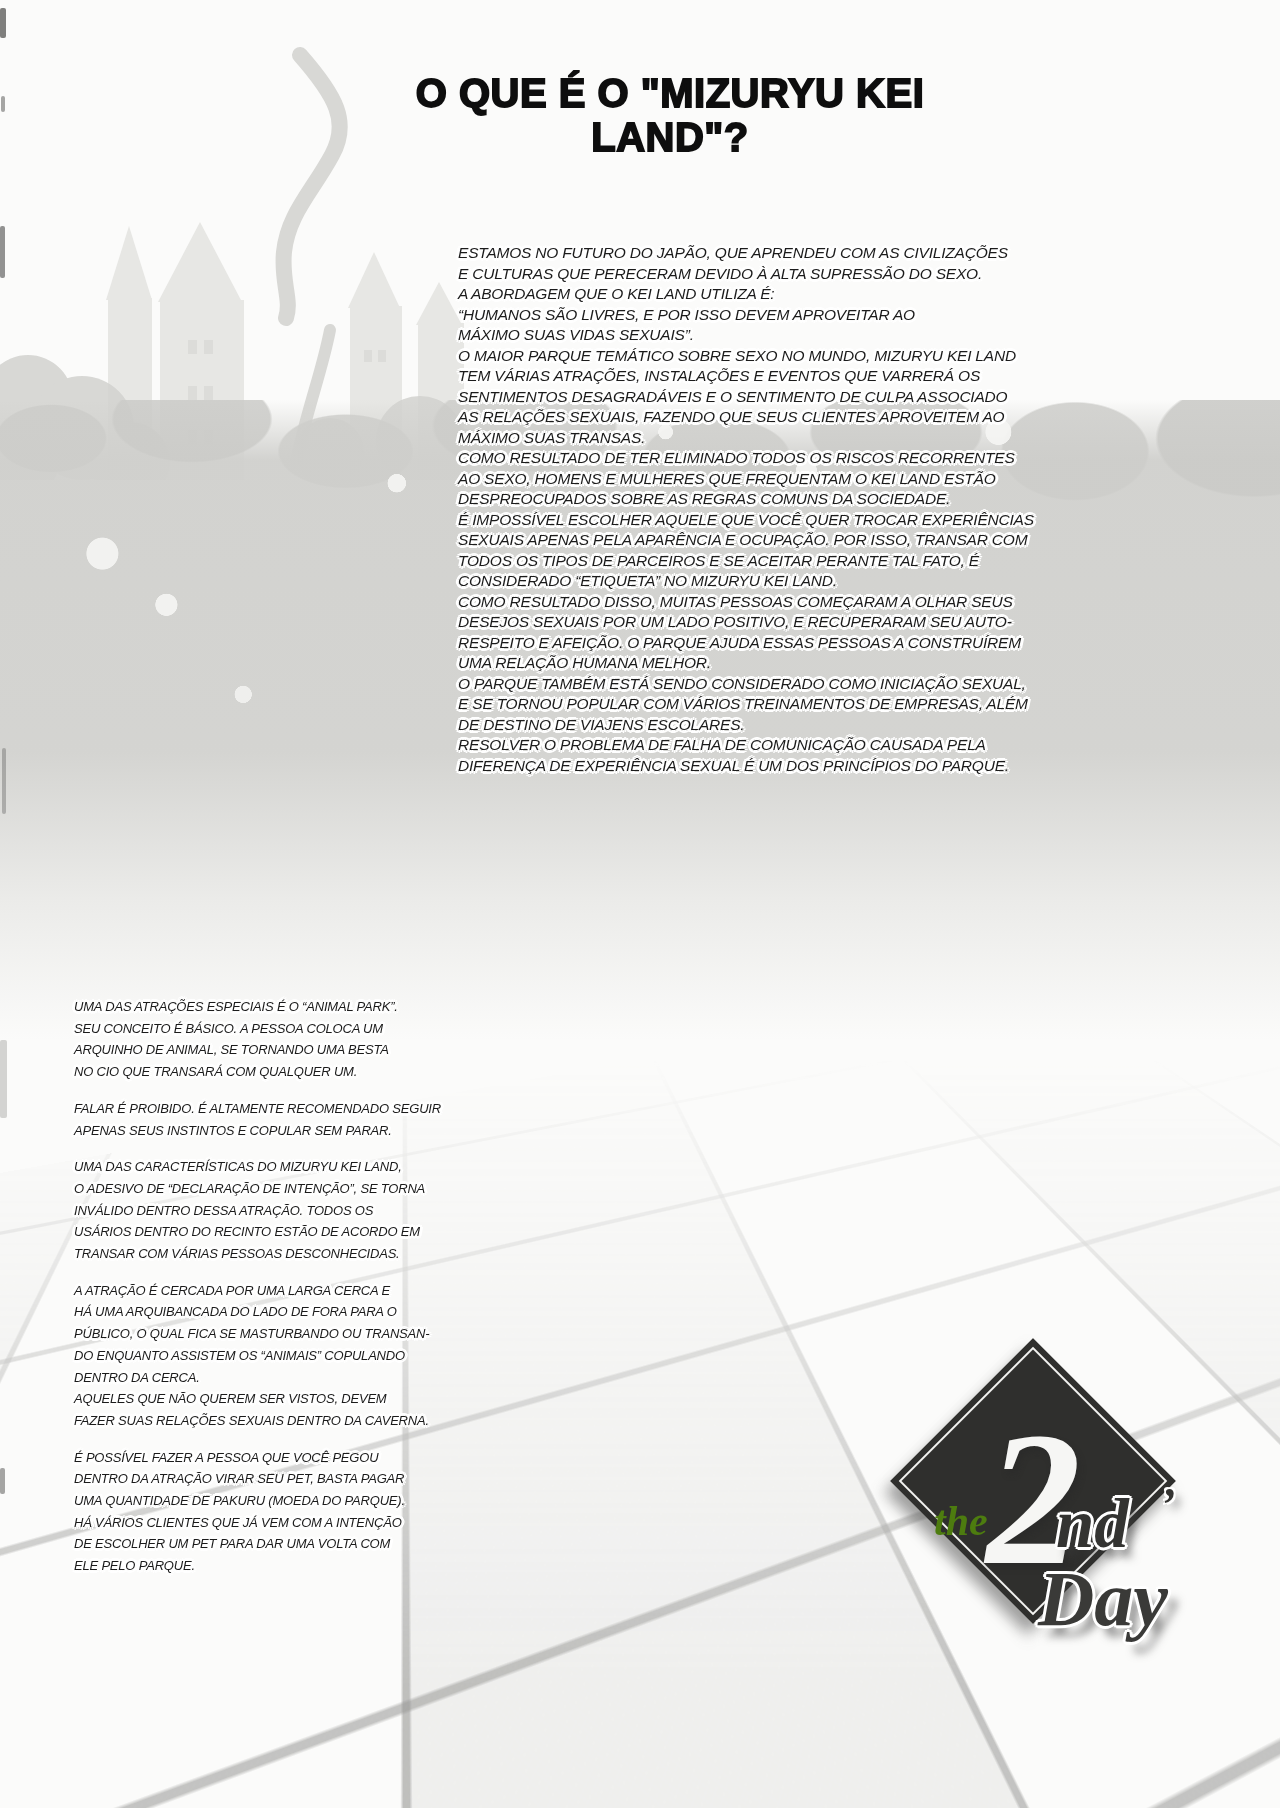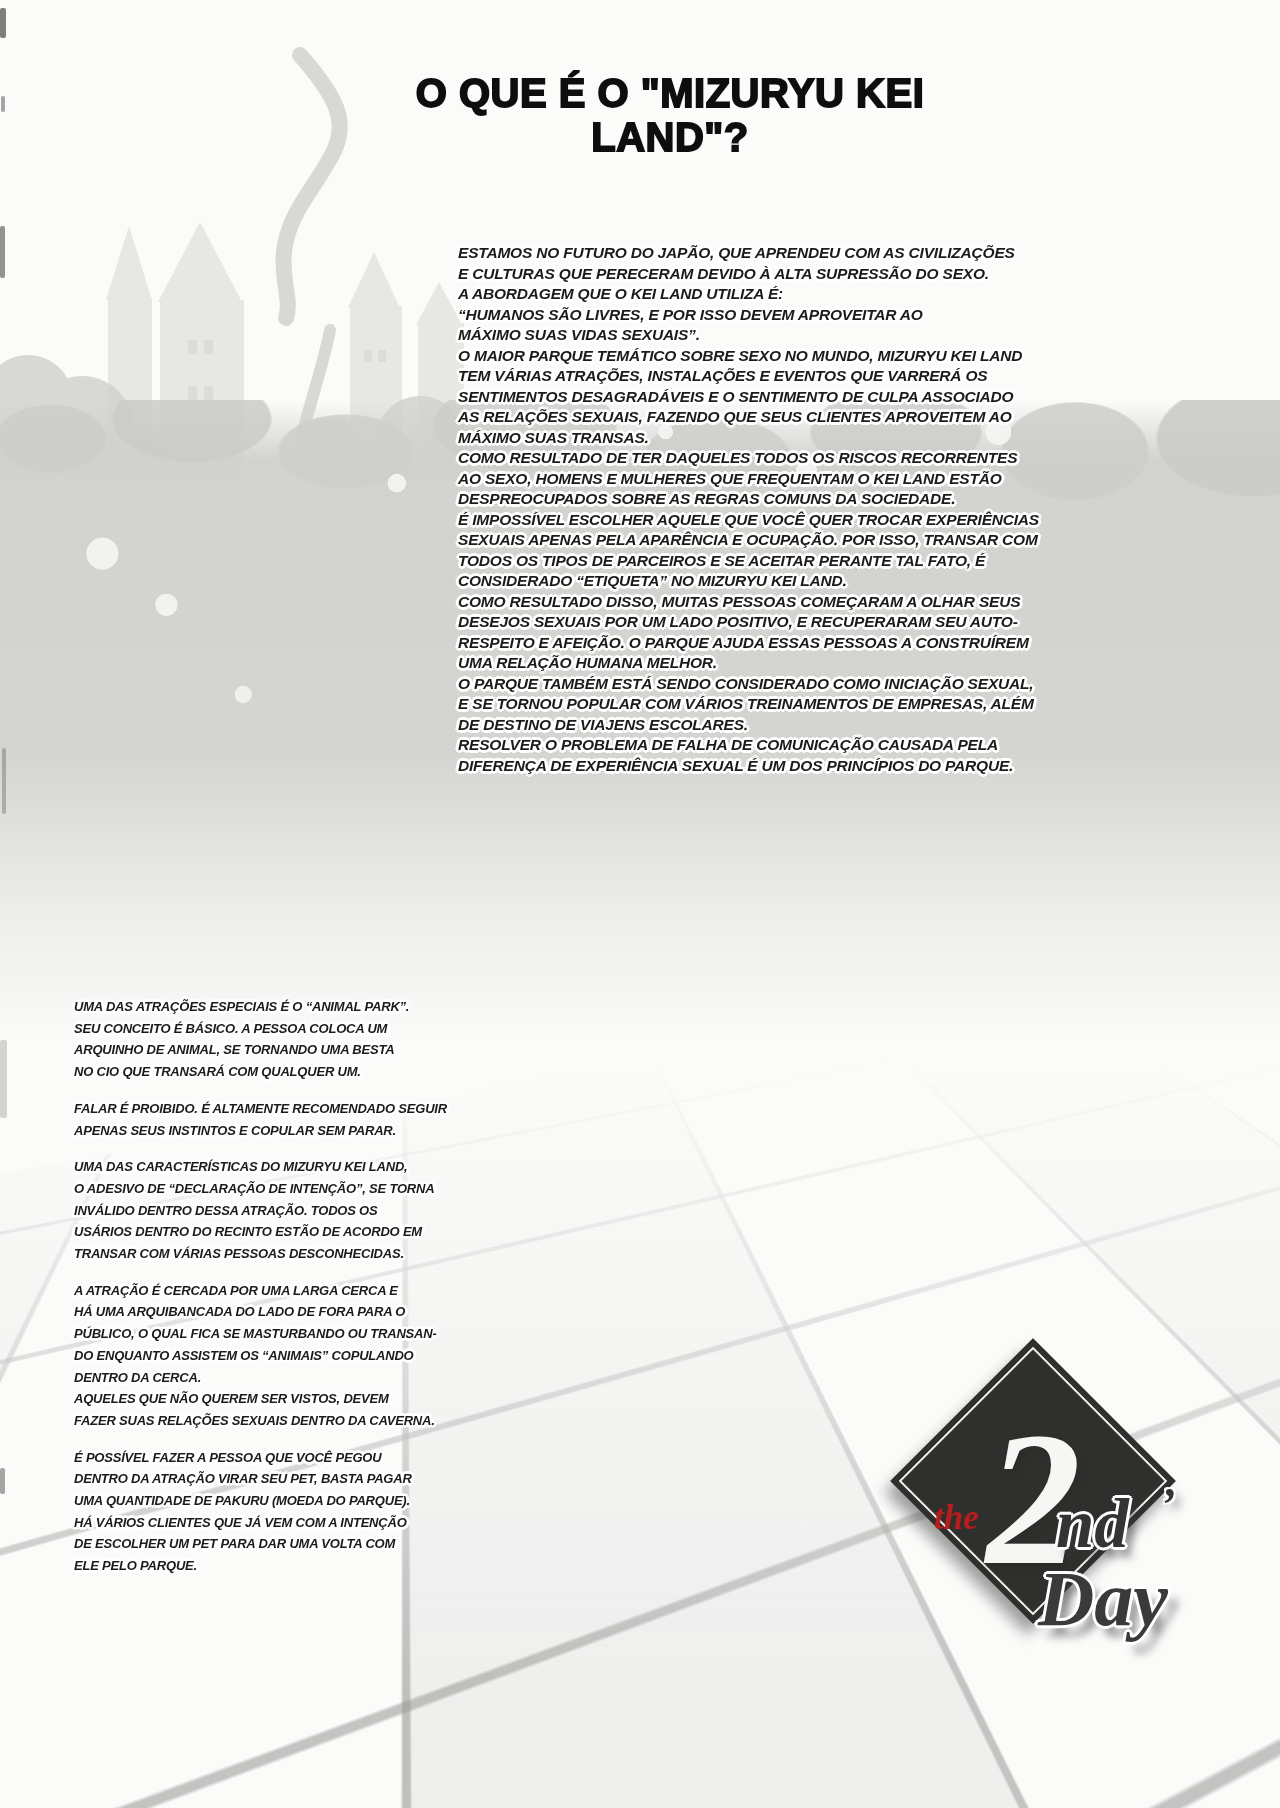--- a/index.html
+++ b/index.html
@@ -69,21 +69,21 @@
 
   
   .title{
     position:absolute;left:340px;top:44px;width:660px;z-index:3;
     text-align:center;color:#0e0e0e;
     font-family:"Liberation Sans",sans-serif;font-weight:bold;font-size:40px;line-height:1.1;
     -webkit-text-stroke:1.8px #0e0e0e;letter-spacing:.5px;
   }
 
   
-  .txt{position:absolute;z-index:3;color:#1b1b1b;font-weight:bold;font-style:italic;
+  .txt{position:absolute;z-index:3;color:#1b1b1b;font-weight:normal;font-style:italic;
        font-family:"Liberation Sans",sans-serif;}
   .txt p{
     margin:0;white-space:pre-line;
     text-shadow:
       -2px -2px 0 #fff, 2px -2px 0 #fff, -2px 2px 0 #fff, 2px 2px 0 #fff,
       -3px 0 0 #fff, 3px 0 0 #fff, 0 -3px 0 #fff, 0 3px 0 #fff;
   }
   .txt-top{left:458px;top:243px;width:645px;font-size:15.5px;line-height:20.5px;letter-spacing:-.2px;}
   .txt-top p + p{}
   .txt-bottom{left:74px;top:996px;width:585px;font-size:13px;line-height:21.7px;letter-spacing:-.2px;}
@@ -91,21 +91,21 @@
 
   
   .badge{position:absolute;left:888px;top:1378px;width:320px;height:310px;z-index:5;
          font-family:"Liberation Serif",serif;font-style:italic;font-weight:bold;}
   .badge .diamond{
     position:absolute;left:44px;top:2px;width:202px;height:202px;
     transform:rotate(45deg);background:#2f2f2d;
     filter:drop-shadow(4px 12px 7px rgba(70,70,70,.5));
   }
   .badge .diamond::after{content:"";position:absolute;inset:6px;border:2px solid #f4f4f2;}
-  .badge .b-the{position:absolute;left:46px;top:122px;font-size:35px;line-height:1;color:#b91c1c;}
+  .badge .b-the{position:absolute;left:46px;top:122px;font-size:42px;line-height:1;color:#4d7c0f;}
   .badge .b-two{position:absolute;left:98px;top:26px;font-size:190px;line-height:1;color:#f6f6f4;
                 text-shadow:3px 5px 6px rgba(40,40,40,.45);}
   .badge .b-nd{position:absolute;left:168px;top:112px;font-size:69px;line-height:1;color:#343432;
       text-shadow:-2px -2px 0 #fff,2px -2px 0 #fff,-2px 2px 0 #fff,2px 2px 0 #fff,
                   -3px 0 0 #fff,3px 0 0 #fff,0 -3px 0 #fff,0 3px 0 #fff,
                   8px 10px 9px rgba(60,60,60,.55);}
   .badge .b-tick{position:absolute;left:272px;top:104px;font-size:46px;line-height:1;color:#343432;
       text-shadow:-2px -2px 0 #fff,2px -2px 0 #fff,-2px 2px 0 #fff,2px 2px 0 #fff,
                   6px 8px 8px rgba(60,60,60,.5);}
   .badge .b-day{position:absolute;left:150px;top:182px;font-size:78px;line-height:1;color:#3a3a38;
@@ -173,21 +173,21 @@
     <p>ESTAMOS NO FUTURO DO JAPÃO, QUE APRENDEU COM AS CIVILIZAÇÕES
 E CULTURAS QUE PERECERAM DEVIDO À ALTA SUPRESSÃO DO SEXO.
 A ABORDAGEM QUE O KEI LAND UTILIZA É:
 “HUMANOS SÃO LIVRES, E POR ISSO DEVEM APROVEITAR AO
 MÁXIMO SUAS VIDAS SEXUAIS”.</p>
     <p>O MAIOR PARQUE TEMÁTICO SOBRE SEXO NO MUNDO, MIZURYU KEI LAND
 TEM VÁRIAS ATRAÇÕES, INSTALAÇÕES E EVENTOS QUE VARRERÁ OS
 SENTIMENTOS DESAGRADÁVEIS E O SENTIMENTO DE CULPA ASSOCIADO
 AS RELAÇÕES SEXUAIS, FAZENDO QUE SEUS CLIENTES APROVEITEM AO
 MÁXIMO SUAS TRANSAS.</p>
-    <p>COMO RESULTADO DE TER DAQUELES TODOS OS RISCOS RECORRENTES
+    <p>COMO RESULTADO DE TER ELIMINADO TODOS OS RISCOS RECORRENTES
 AO SEXO, HOMENS E MULHERES QUE FREQUENTAM O KEI LAND ESTÃO
 DESPREOCUPADOS SOBRE AS REGRAS COMUNS DA SOCIEDADE.</p>
     <p>É IMPOSSÍVEL ESCOLHER AQUELE QUE VOCÊ QUER TROCAR EXPERIÊNCIAS
 SEXUAIS APENAS PELA APARÊNCIA E OCUPAÇÃO. POR ISSO, TRANSAR COM
 TODOS OS TIPOS DE PARCEIROS E SE ACEITAR PERANTE TAL FATO, É
 CONSIDERADO “ETIQUETA” NO MIZURYU KEI LAND.
 COMO RESULTADO DISSO, MUITAS PESSOAS COMEÇARAM A OLHAR SEUS
 DESEJOS SEXUAIS POR UM LADO POSITIVO, E RECUPERARAM SEU AUTO-
 RESPEITO E AFEIÇÃO. O PARQUE AJUDA ESSAS PESSOAS A CONSTRUÍREM
 UMA RELAÇÃO HUMANA MELHOR.

